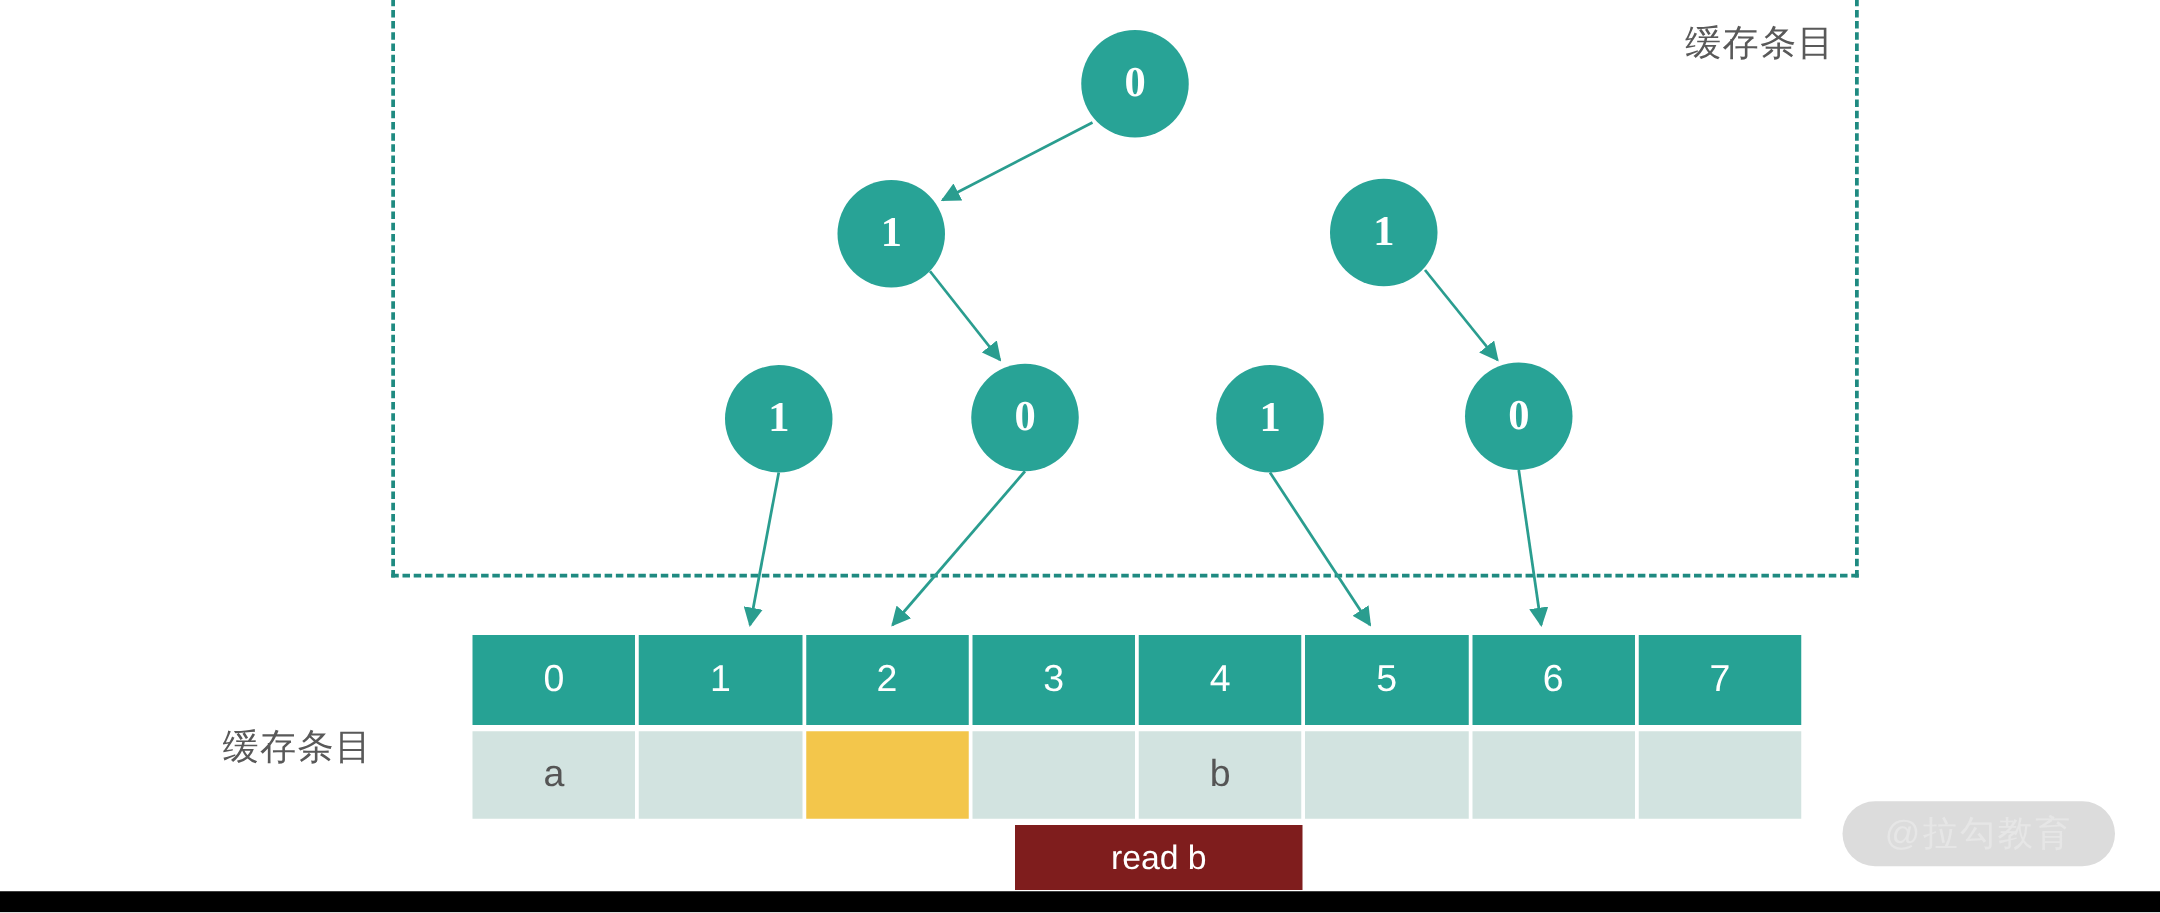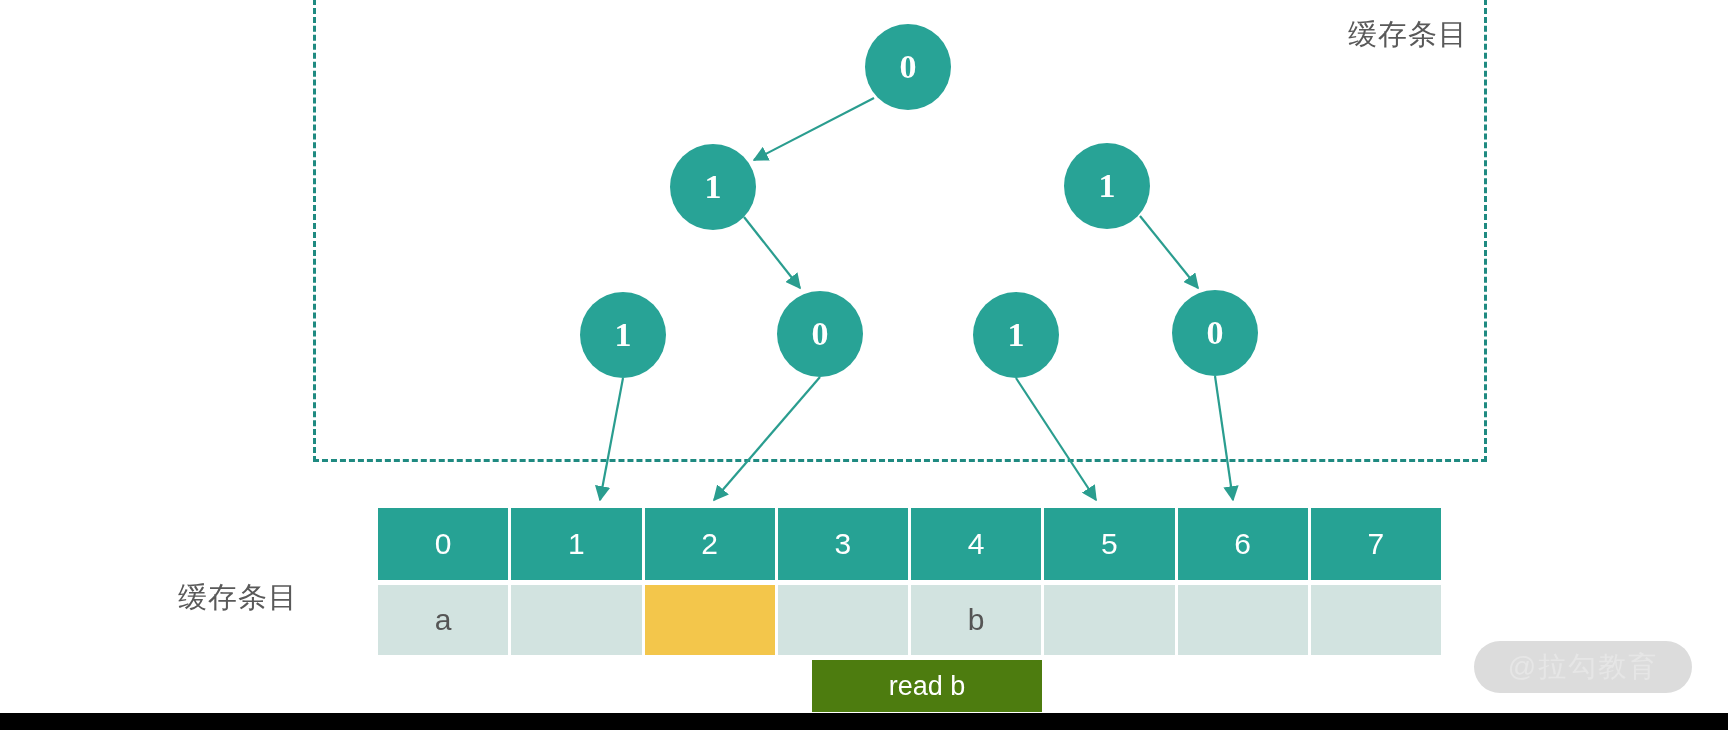--- a/index.html
+++ b/index.html
@@ -118,21 +118,21 @@
     background: #f3c64b;
   }
 
   
   .read-btn {
     position: absolute;
     left: 812px;
     top: 660px;
     width: 230px;
     height: 52px;
-    background: #4d7c0f;
+    background: #7f1d1d;
     color: #ffffff;
     display: flex;
     align-items: center;
     justify-content: center;
     font-size: 27px;
     font-family: "Liberation Sans", "DejaVu Sans", sans-serif;
     border: none;
     cursor: pointer;
   }
 

